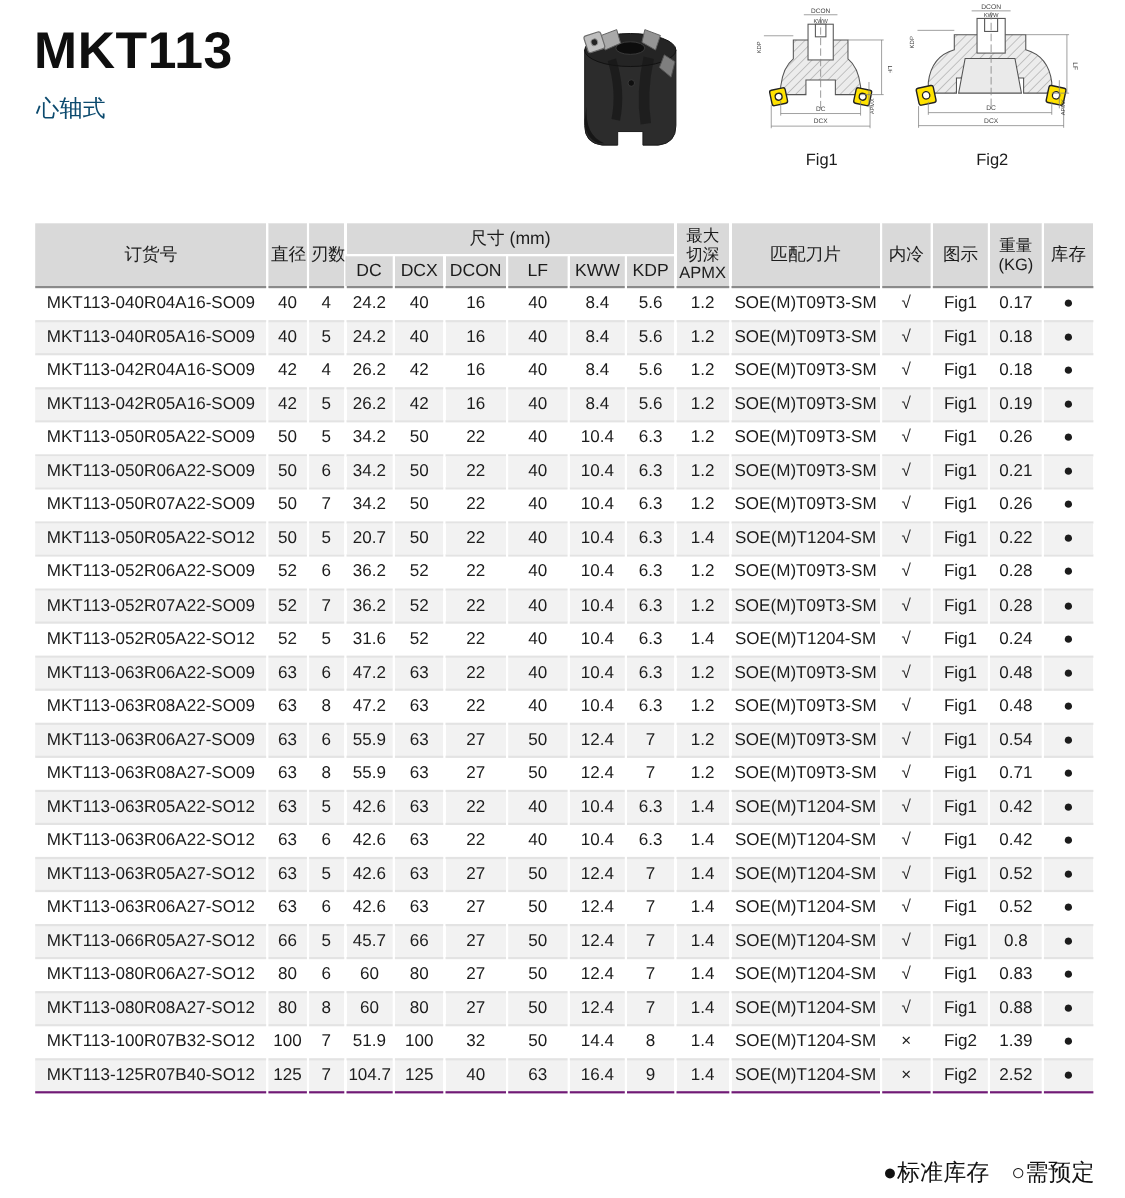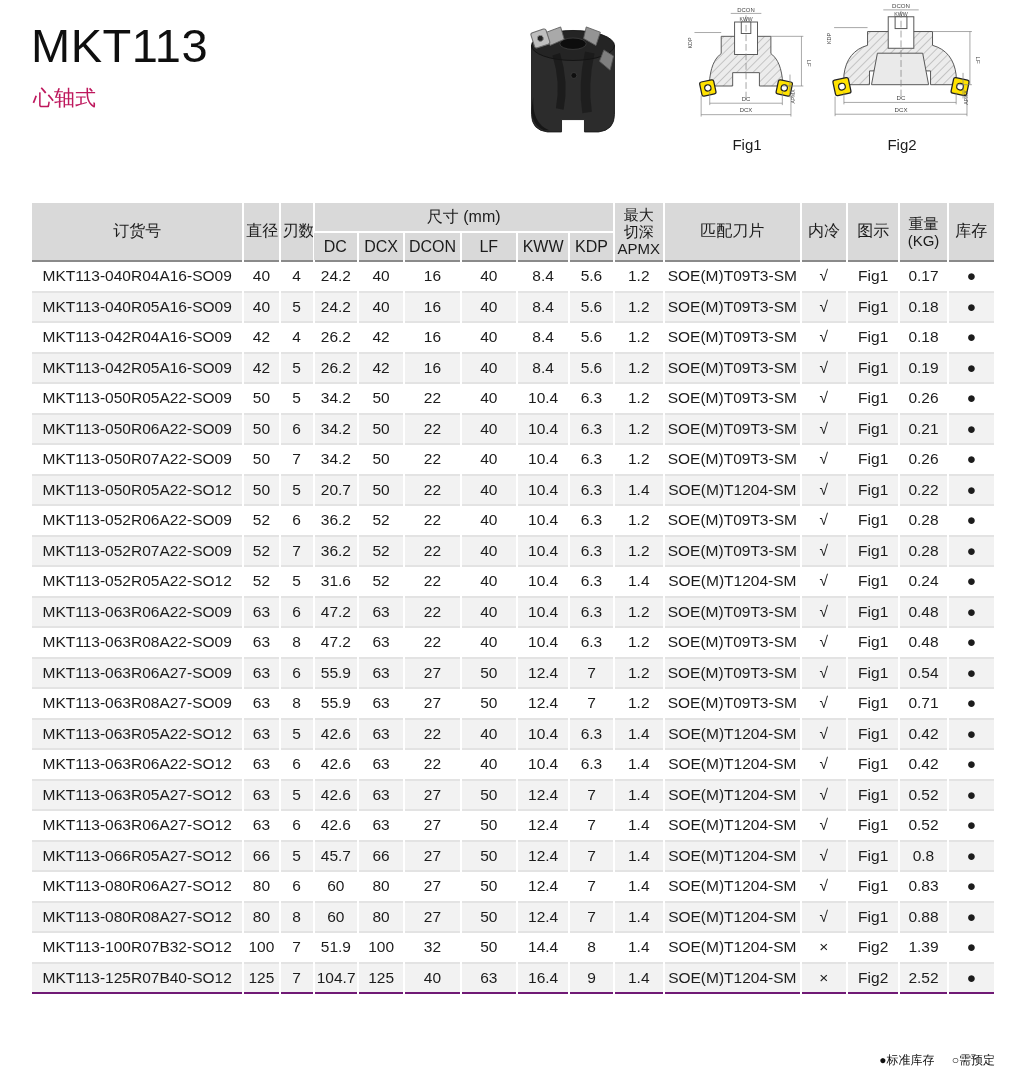--- a/index.html
+++ b/index.html
@@ -2,22 +2,22 @@
 <html><head>
 <meta charset="utf-8">
 <style>
   * { box-sizing: border-box; }
   html,body { margin:0; padding:0; background:#fff; }
   body {
     width:1023px; height:1089px; position:relative;
     font-family:"Liberation Sans","DejaVu Sans",sans-serif;
     color:#1c1c1c; overflow:hidden;
   }
-  .title   { position:absolute; left:31px; top:18px; font-size:47px; font-weight:400; letter-spacing:.5px; color:#0f0f0f; }
-  .subtitle{ position:absolute; left:33px; top:84px; font-size:21px; color:#be185d; }
+  .title   { position:absolute; left:31px; top:18px; font-size:47px; font-weight:700; letter-spacing:.5px; color:#0f0f0f; }
+  .subtitle{ position:absolute; left:33px; top:84px; font-size:21px; color:#0c4a6e; }
 
   .photo   { position:absolute; left:498px; top:0px; }
   .figbox  { position:absolute; text-align:center; }
   .figbox1 { left:683px; top:2px; width:128px; }
   .figbox2 { left:822px; top:2px; width:160px; }
   .figlabel{ font-size:15px; color:#1c1c1c; margin-top:4px; }
 
   table.spec {
     position:absolute; left:32px; top:203px; width:962px;
     border-collapse:collapse; table-layout:fixed;
@@ -30,21 +30,21 @@
   .spec th:first-child, .spec td:first-child { border-left:none; }
   .spec thead th { background:#d9d9d9; height:29px; font-size:16px; }
   .spec thead tr:nth-child(2) th { border-top:2px solid #fff; }
   .spec thead { border-bottom:2px solid #8a8a8a; }
   .spec tbody { border-bottom:2px solid #701a75; }
   .spec tbody td { height:30.5px; }
   .spec tbody tr + tr td { border-top:2px solid #e3e3e3; }
   .spec tbody tr:nth-child(even) td { background:#f2f2f2; }
   .pre { white-space:pre-line !important; line-height:17px; font-size:15px !important; }
   .footer {
-    position:absolute; right:28px; top:1052px; font-size:12px; color:#111;
+    position:absolute; right:28px; top:1052px; font-size:21px; color:#111;
   }
   .footer span { margin-left:14px; }
   svg text { font-family:"Liberation Sans","DejaVu Sans",sans-serif; }
 </style>
 </head>
 <body>
 
 <div class="title">MKT113</div>
 <div class="subtitle">心轴式</div>
 

